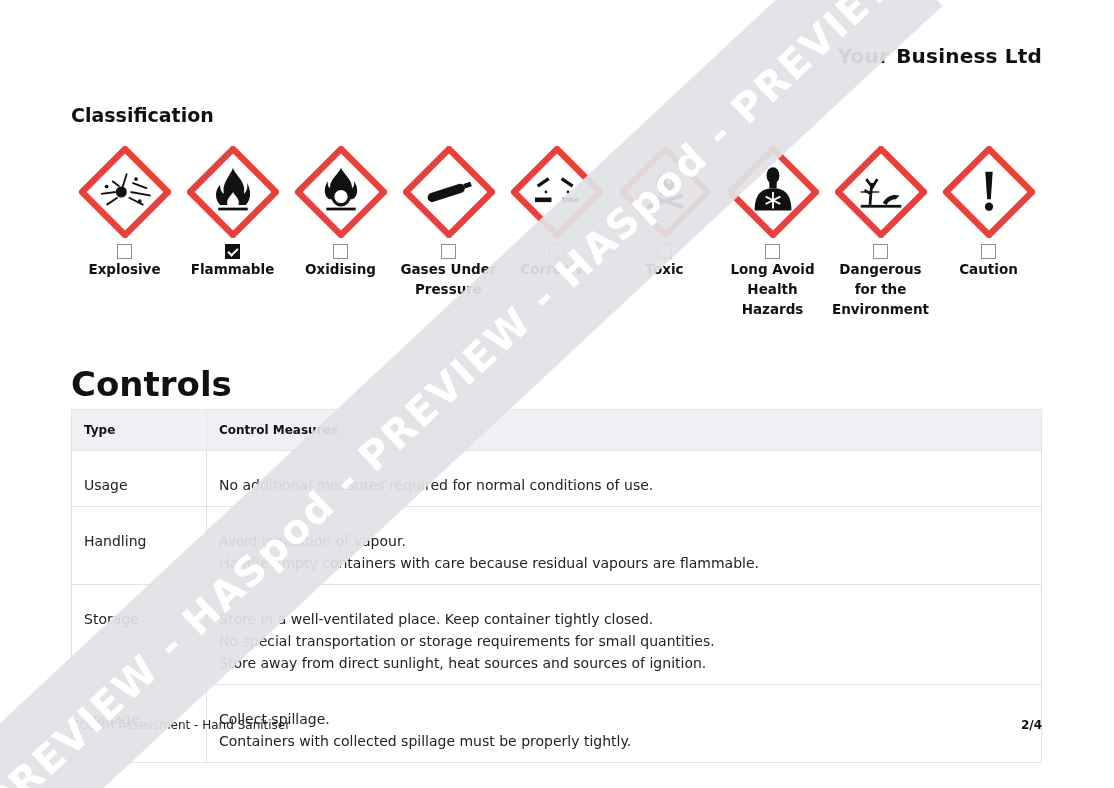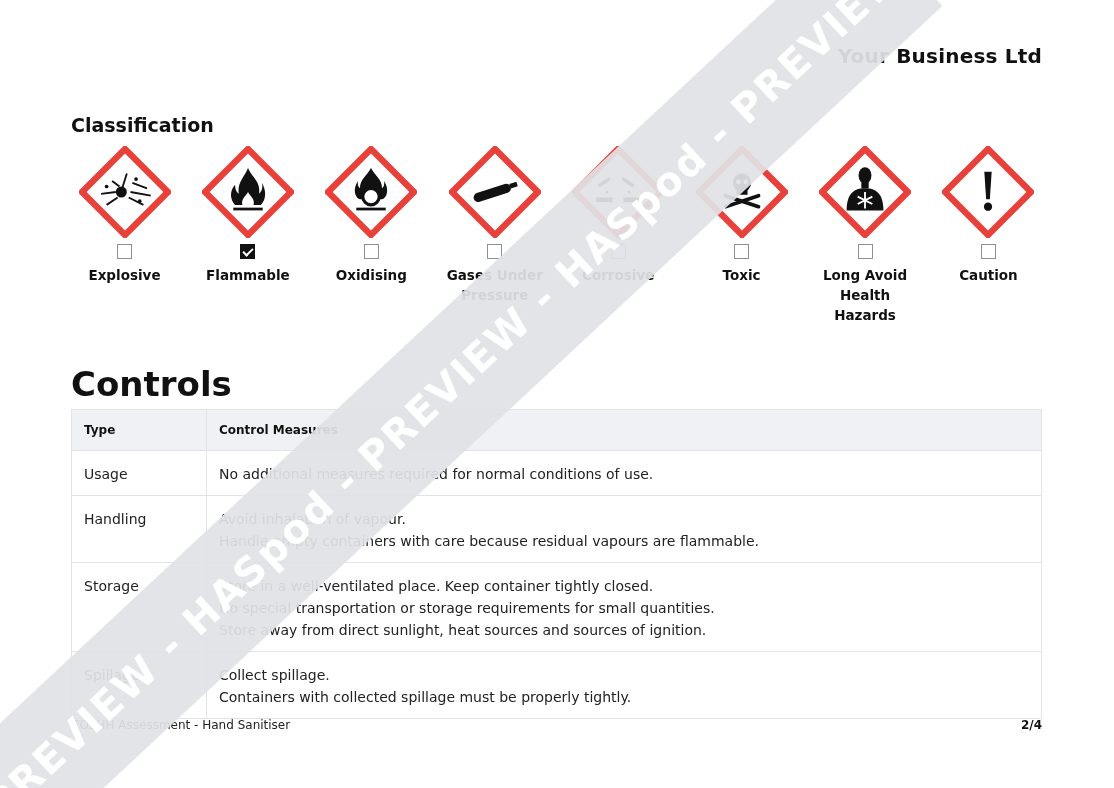--- a/index.html
+++ b/index.html
@@ -1,37 +1,37 @@
 <!DOCTYPE html>
 <html><head>
   <meta charset="utf-8">
   <style>
     * { box-sizing: border-box; margin: 0; padding: 0; }
     html, body { width: 1114px; height: 788px; overflow: hidden; background: #ffffff; }
     body { font-family: "DejaVu Sans", "Liberation Sans", sans-serif; color: #111; position: relative; }
 
     .company { position: absolute; right: 72px; top: 44px; font-size: 20px; font-weight: bold; color: #111; letter-spacing: 0.2px; }
 
-    .section-title-sm { position: absolute; left: 71px; top: 114px; font-size: 19px; font-weight: bold; color: #111; }
+    .section-title-sm { position: absolute; left: 71px; top: 104px; font-size: 19px; font-weight: bold; color: #111; }
 
     .pictos { position: absolute; left: 71px; top: 146px; width: 971px; display: flex; justify-content: space-between; }
     .picto { width: 107px; display: flex; flex-direction: column; align-items: center; }
     .diamond-wrap { width: 92px; height: 92px; position: relative; }
     .diamond-wrap svg { width: 92px; height: 92px; display: block; }
     .chk { width: 15px; height: 15px; border: 1.5px solid #8a8f99; background: #fff; margin-top: 6px; position: relative; }
     .chk.checked { background: #111; border-color: #111; }
     .chk.checked::after { content: ""; position: absolute; left: 4px; top: 1px; width: 4px; height: 8px; border: solid #fff; border-width: 0 2px 2px 0; transform: rotate(45deg); }
-    .picto-label { margin-top: 6px; font-size: 13.5px; font-weight: bold; text-align: center; line-height: 20px; color: #111; }
+    .picto-label { font-size: 13.5px; font-weight: bold; text-align: center; line-height: 20px; color: #111; }
 
     .section-title-lg { position: absolute; left: 71px; top: 364px; font-size: 34px; font-weight: bold; color: #111; }
 
     table.controls { position: absolute; left: 71px; top: 409px; width: 971px; border-collapse: collapse; font-size: 14px; }
     table.controls th, table.controls td { border: 1px solid #e1e3e8; text-align: left; vertical-align: top; }
     table.controls th { background: #f0f1f4; font-size: 12px; font-weight: bold; height: 41px; padding: 13px 12px 4px 12px; color: #111; }
-    table.controls td { padding: 12px 12px 10px 12px; line-height: 22px; color: #222; }
+    table.controls td { padding: 23px 12px 10px 12px; line-height: 22px; color: #222; }
     table.controls td.type { width: 135px; }
     .line { display: block; }
 
     .footer-left { position: absolute; left: 71px; top: 718px; font-size: 12px; color: #222; }
     .footer-right { position: absolute; right: 72px; top: 718px; font-size: 12px; font-weight: bold; color: #111; text-align: center; }
 
     .watermark { position: absolute; left: -180px; top: 330px; width: 1250px; height: 118px; background: rgba(225,226,229,0.93); transform: rotate(-43deg); transform-origin: center; display: flex; align-items: center; justify-content: center; pointer-events: none; }
     .watermark span { color: #ffffff; font-size: 40px; font-weight: bold; letter-spacing: 2px; white-space: nowrap; }
   </style>
 </head>
@@ -134,20 +134,33 @@
         <ellipse cx="50" cy="32" rx="7" ry="9" fill="#111"></ellipse>
           <rect x="46" y="38" width="8" height="8" fill="#111"></rect>
         <path d="M30 70 C30 52 38 46 50 46 C62 46 70 52 70 70 Z" fill="#111"></path>
         <path d="M50 50 L50 68 M42 55 L58 63 M58 55 L42 63" stroke="#fff" stroke-width="2"></path>
         </svg>
     </div>
     <div class="chk"></div>
     <div class="picto-label">Long Avoid Health Hazards</div>
   </div>
 
+  <div class="picto">
+    <div class="diamond-wrap">
+      <svg viewBox="0 0 100 100">
+          <rect x="17" y="17" width="66" height="66" transform="rotate(45 50 50)" fill="#fff" stroke="#e8403a" stroke-width="7"></rect>
+        <path d="M38 64 L40 40 M40 44 L34 36 M40 46 L46 36 M39 52 L32 48" stroke="#111" stroke-width="3"></path>
+        <path d="M28 50 L48 50" stroke="#111" stroke-width="1.5"></path>
+        <path d="M52 62 C56 54 64 52 70 54 L66 58 C62 58 58 60 56 64 Z" fill="#111"></path>
+        <rect x="28" y="64" width="44" height="3" fill="#111"></rect>
+        </svg>
+    </div>
+    <div class="chk"></div>
+    <div class="picto-label">Dangerous for the Environment</div>
+  </div>
 
   <div class="picto">
     <div class="diamond-wrap">
       <svg viewBox="0 0 100 100">
           <rect x="17" y="17" width="66" height="66" transform="rotate(45 50 50)" fill="#fff" stroke="#e8403a" stroke-width="7"></rect>
         <path d="M46 28 L54 28 L52 58 L48 58 Z" fill="#111"></path>
           <circle cx="50" cy="66" r="4.5" fill="#111"></circle>
         </svg>
     </div>
     <div class="chk"></div>

